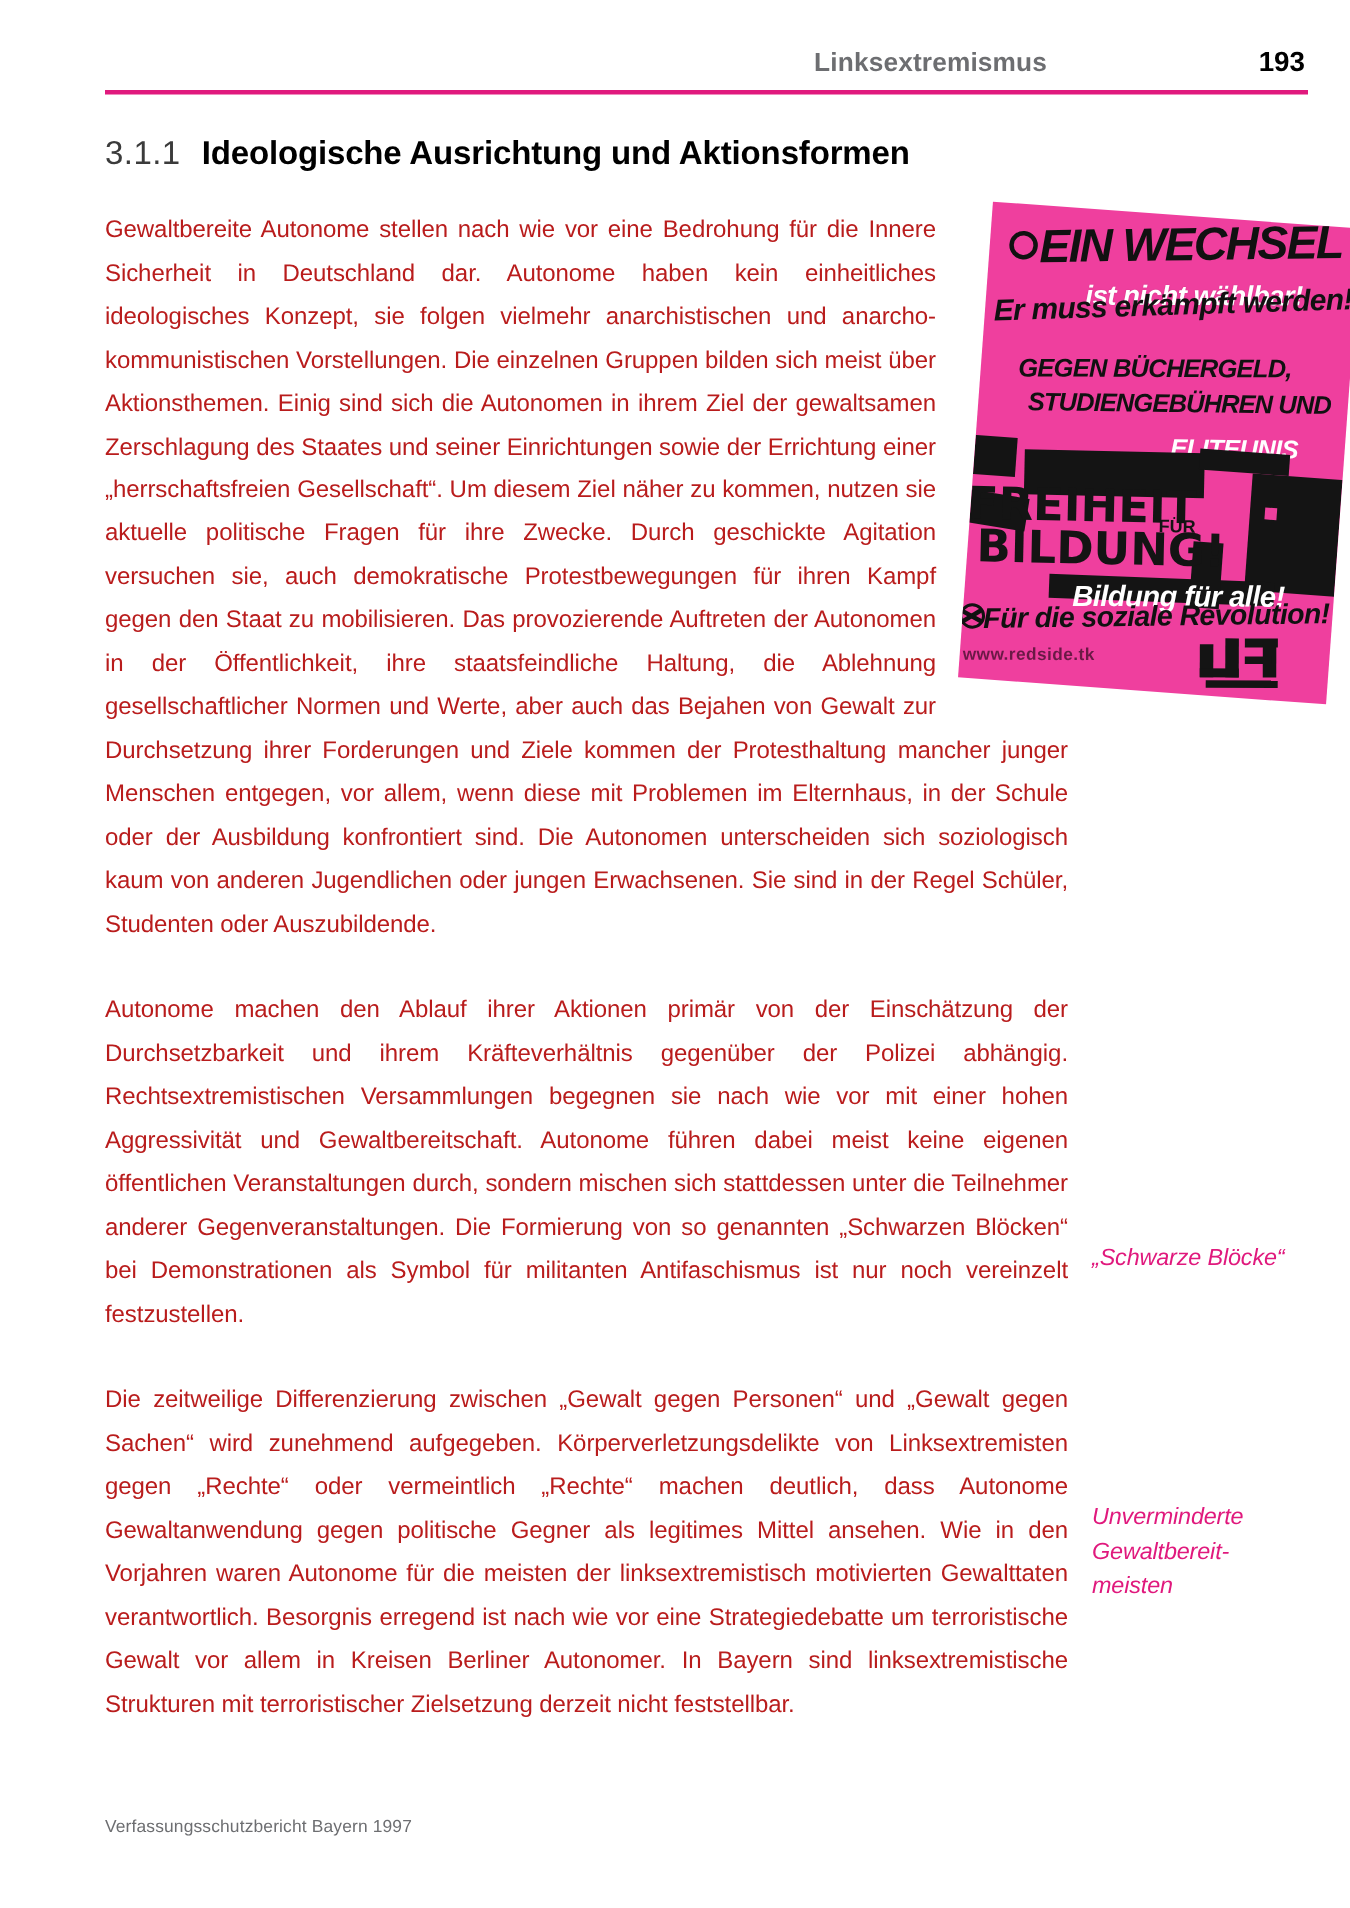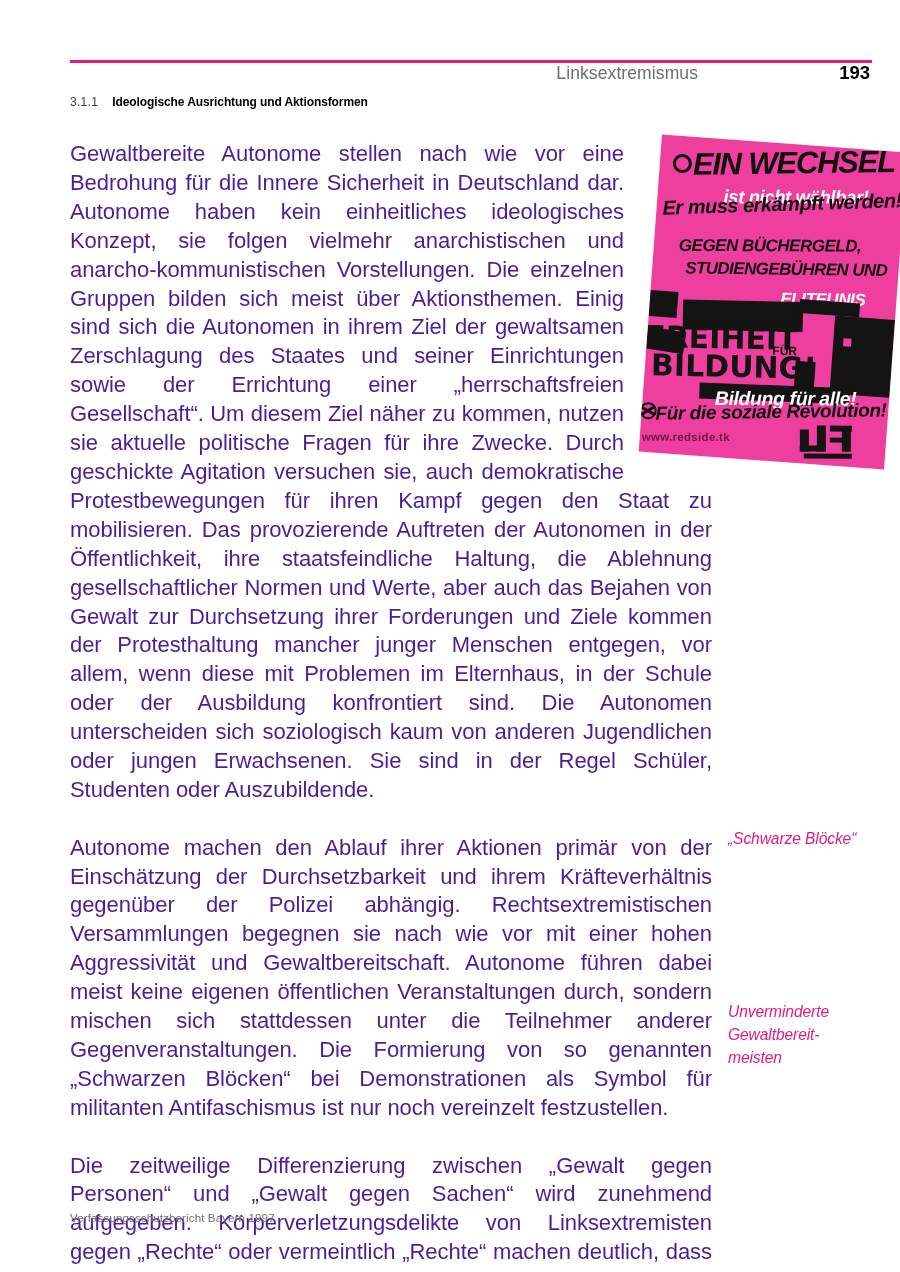--- a/index.html
+++ b/index.html
@@ -23,48 +23,47 @@
     top: 30px;
     left: 70px;
     right: 30px;
     height: 34px;
     display: flex;
     align-items: baseline;
     justify-content: flex-end;
   }
   .header-title {
     font-size: 17.5px;
-    font-weight: normal;
+    font-weight: bold;
     color: #6d6e71;
     letter-spacing: 0.1px;
   }
   .header-pagenum {
     font-size: 18.5px;
     font-weight: bold;
     color: #000000;
     margin-left: 130px;
     min-width: 42px;
     text-align: right;
-    margin-top: 32px;
   }
   .header-rule {
     position: absolute;
     top: 60px;
     left: 70px;
     right: 28px;
     height: 2.6px;
     background: #e0197d;
   }
 
   
   .section-heading {
     position: absolute;
     top: 90px;
     left: 70px;
-    font-size: 12px;
+    font-size: 22px;
     line-height: 24px;
     white-space: nowrap;
   }
   .section-number {
     font-weight: normal;
     color: #3b3b3b;
     letter-spacing: 0.3px;
   }
   .section-title {
     font-weight: bold;
@@ -83,25 +82,25 @@
 
   
   .poster-spacer {
     float: right;
     width: 88px;
     height: 325px;
     shape-outside: margin-box;
   }
 
   p.body {
-    font-size: 22px;
+    font-size: 16px;
     line-height: 28.9px;
     text-align: justify;
     text-justify: inter-word;
-    color: #4c1d95;
+    color: #b91c1c;
     letter-spacing: -0.05px;
   }
   p.body + p.body { margin-top: 28.8px; }
 
   
   .poster {
     position: absolute;
     top: 143px;
     left: 650px;
     width: 246px;

